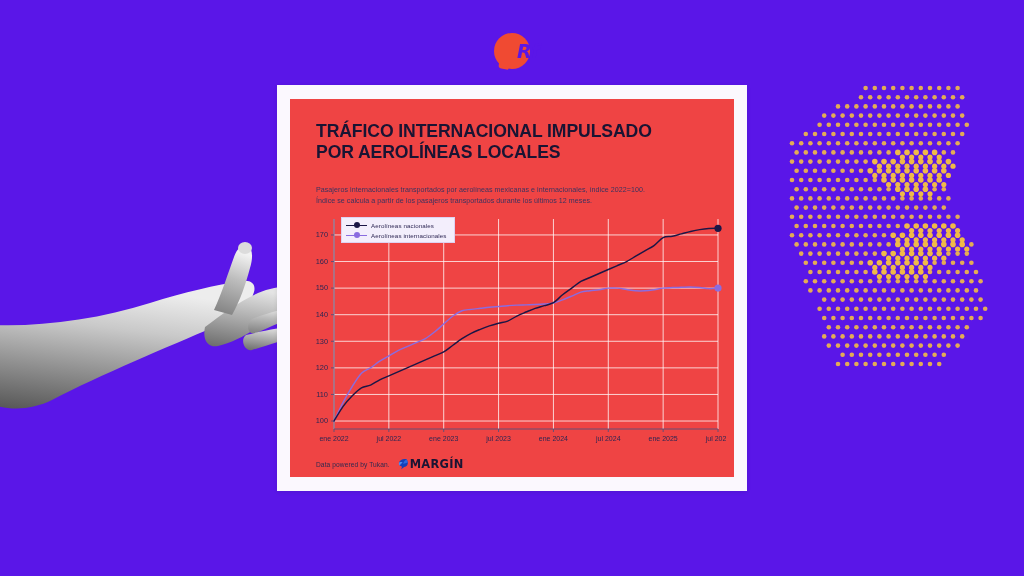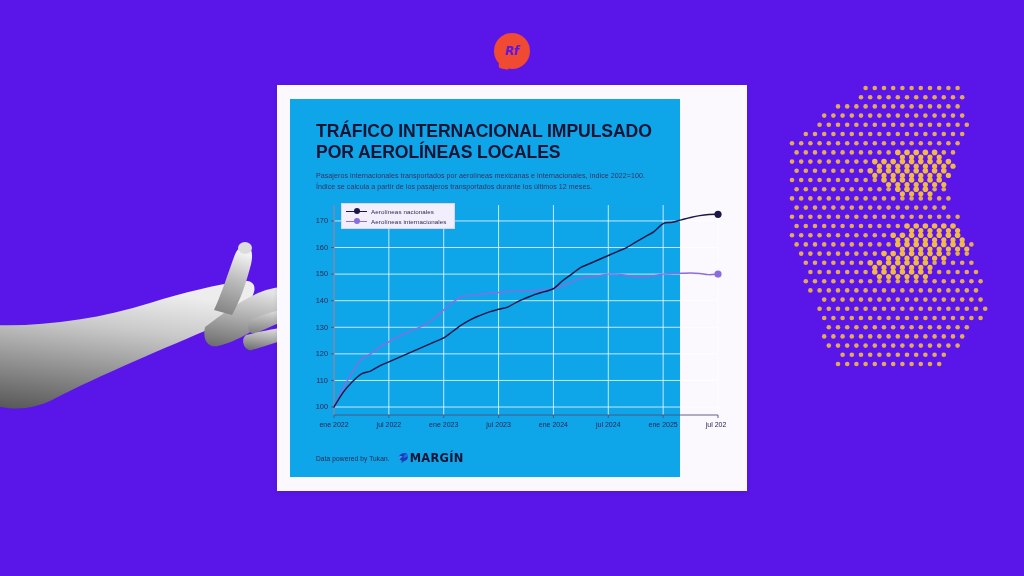--- a/index.html
+++ b/index.html
@@ -42,61 +42,61 @@
     border-radius: 50%;
   }
   #brand-logo .tail {
     position: absolute; left: 5px; top: 26px;
     width: 10px; height: 10px;
     background: #f04a32;
     border-radius: 0 0 0 3px;
     transform: rotate(10deg);
   }
   #brand-logo .mark {
-    position: absolute; left: 0; top: 0;
+    position: absolute; left: 16px; top: 0;
     width: 36px; height: 36px;
     display: flex; align-items: center; justify-content: center;
     color: #5a16e8;
-    font-size: 12px;
+    font-size: 19px;
     font-weight: bold;
     font-style: italic;
     font-family: "DejaVu Sans", sans-serif;
     letter-spacing: -0.5px;
     line-height: 1;
   }
 
   
   #card {
     position: absolute;
     left: 277px; top: 85px;
     width: 470px; height: 406px;
     background: #fbf8fe;
     box-shadow: 0 1px 4px rgba(0,0,0,.10);
   }
   #panel {
     position: absolute;
     left: 13px; top: 14px;
-    width: 390px; height: 378px;
-    background: #0ea5e9;
+    width: 444px; height: 378px;
+    background: #ef4444;
     display: flex;
     flex-direction: column;
   }
 
   
   #header { padding: 22px 24px 0 26px; }
   #chart-title {
     font-size: 17.6px;
     font-weight: bold;
     line-height: 1.18;
     color: #191433;
     letter-spacing: -0.1px;
     white-space: pre-line;
   }
   #chart-subtitle {
-    margin-top: 8px;
+    margin-top: 22px;
     font-size: 7.1px;
     line-height: 1.62;
     color: #3a3360;
     white-space: pre-line;
     letter-spacing: 0.05px;
   }
 
   
   #plot-wrap {
     position: relative;

